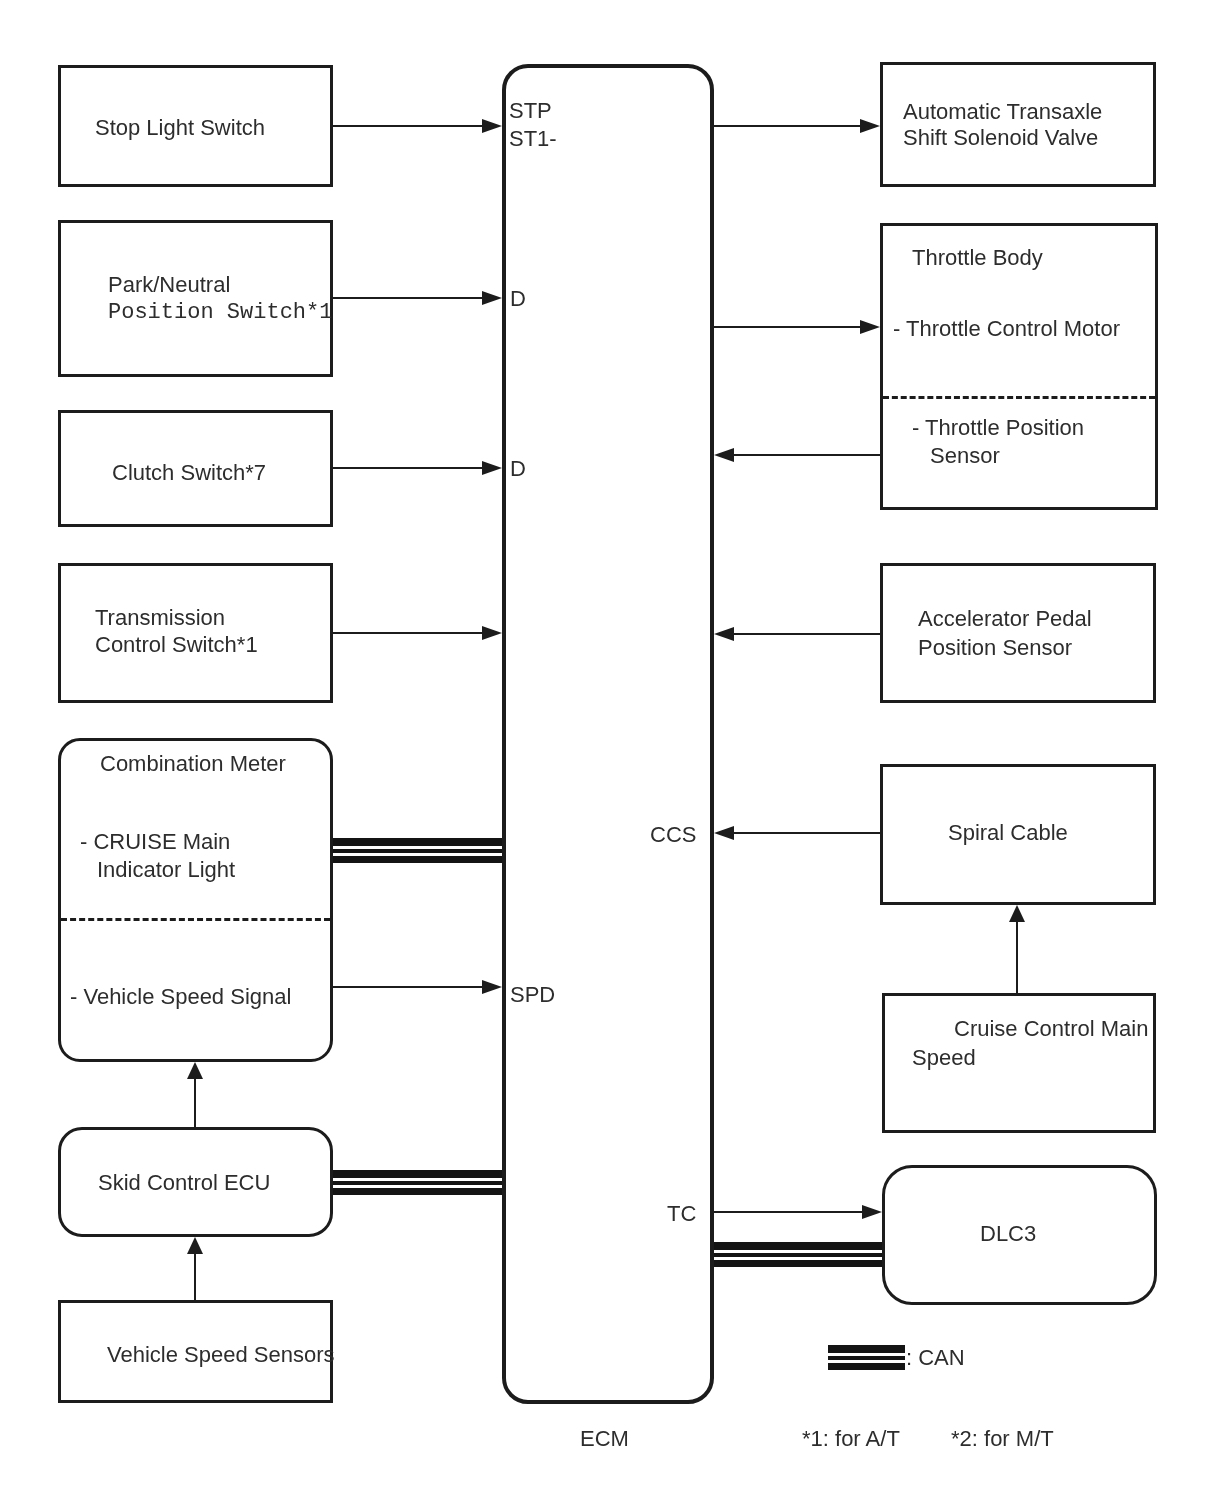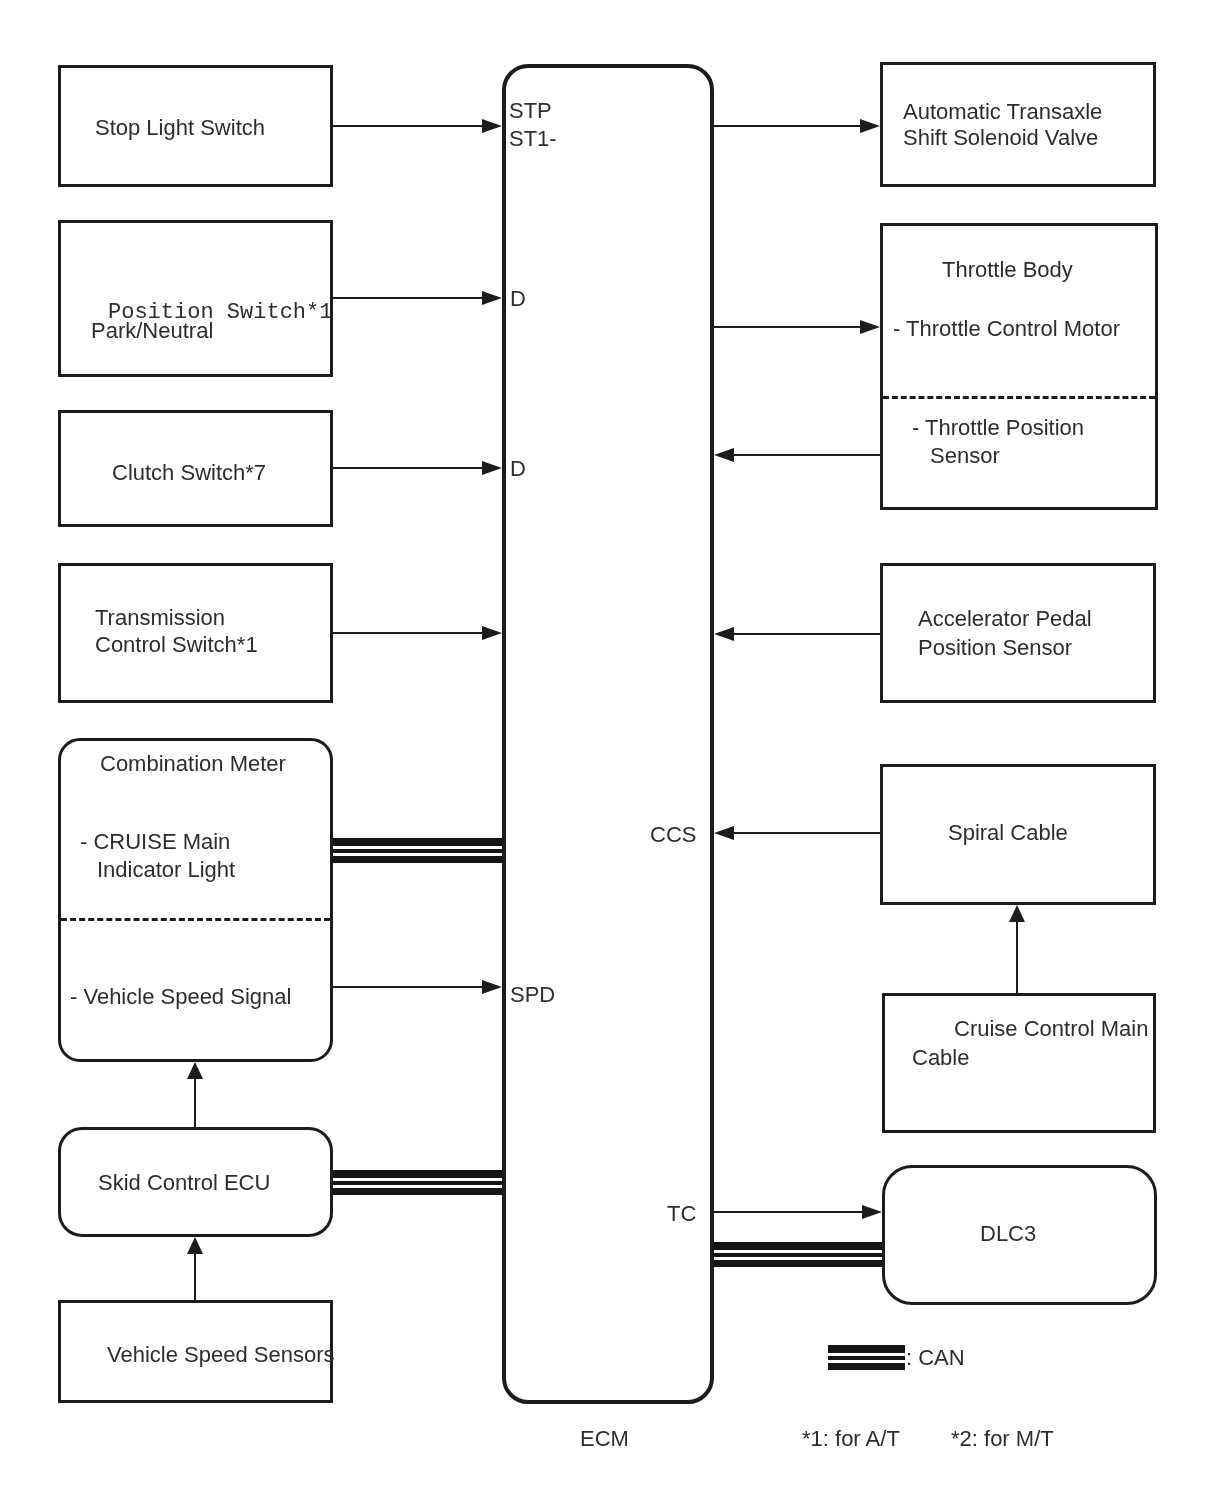--- a/index.html
+++ b/index.html
@@ -42,43 +42,43 @@
   <div class="box" style="left:880px;top:223px;width:278px;height:287px;"></div>
   <div class="box" style="left:880px;top:563px;width:276px;height:140px;"></div>
   <div class="box" style="left:880px;top:764px;width:276px;height:141px;"></div>
   <div class="box" style="left:882px;top:993px;width:274px;height:140px;"></div>
   <div class="box r30" style="left:882px;top:1165px;width:275px;height:140px;"></div>
 
   <div class="dash" style="left:61px;top:918px;width:269px;"></div>
   <div class="dash" style="left:883px;top:396px;width:272px;"></div>
 
   <span class="lbl" style="left:95px;top:116px;">Stop Light Switch</span>
-  <span class="lbl" style="left:91px;top:273px;margin-top:46px;">Park/Neutral</span>
+  <span class="lbl" style="left:108px;top:273px;">Park/Neutral</span>
   <span class="lbl" style="left:108px;top:301px;font-family:Liberation Mono, monospace;">Position Switch*1</span>
   <span class="lbl" style="left:112px;top:461px;">Clutch Switch*7</span>
   <span class="lbl" style="left:95px;top:606px;">Transmission</span>
   <span class="lbl" style="left:95px;top:633px;">Control Switch*1</span>
   <span class="lbl" style="left:92px;top:752px;margin-left:8px;">Combination Meter</span>
   <span class="lbl" style="left:80px;top:830px;">- CRUISE Main</span>
   <span class="lbl" style="left:97px;top:858px;">Indicator Light</span>
   <span class="lbl" style="left:70px;top:985px;">- Vehicle Speed Signal</span>
   <span class="lbl" style="left:98px;top:1171px;">Skid Control ECU</span>
   <span class="lbl" style="left:73px;top:1343px;margin-left:34px;">Vehicle Speed Sensors</span>
 
   <span class="lbl" style="left:903px;top:100px;">Automatic Transaxle</span>
   <span class="lbl" style="left:903px;top:126px;">Shift Solenoid Valve</span>
-  <span class="lbl" style="left:942px;top:246px;margin-top:12px;">Throttle Body</span>
+  <span class="lbl" style="left:912px;top:246px;">Throttle Body</span>
   <span class="lbl" style="left:893px;top:317px;">- Throttle Control Motor</span>
   <span class="lbl" style="left:912px;top:416px;">- Throttle Position</span>
   <span class="lbl" style="left:930px;top:444px;text-align:center;">Sensor</span>
   <span class="lbl" style="left:918px;top:607px;">Accelerator Pedal</span>
   <span class="lbl" style="left:918px;top:636px;">Position Sensor</span>
   <span class="lbl" style="left:948px;top:821px;">Spiral Cable</span>
   <span class="lbl" style="left:912px;top:1017px;margin-left:42px;">Cruise Control Main</span>
-  <span class="lbl" style="left:912px;top:1046px;">Cable</span>
+  <span class="lbl" style="left:912px;top:1046px;">Speed</span>
   <span class="lbl" style="left:980px;top:1222px;">DLC3</span>
 
   <span class="lbl" style="left:509px;top:99px;">STP</span>
   <span class="lbl" style="left:509px;top:127px;text-align:right;">ST1-</span>
   <span class="lbl" style="left:510px;top:287px;">D</span>
   <span class="lbl" style="left:510px;top:457px;">D</span>
   <span class="lbl" style="left:510px;top:983px;">SPD</span>
   <span class="lbl" style="left:650px;top:823px;">CCS</span>
   <span class="lbl" style="left:667px;top:1202px;">TC</span>
   <span class="lbl" style="left:580px;top:1427px;">ECM</span>

